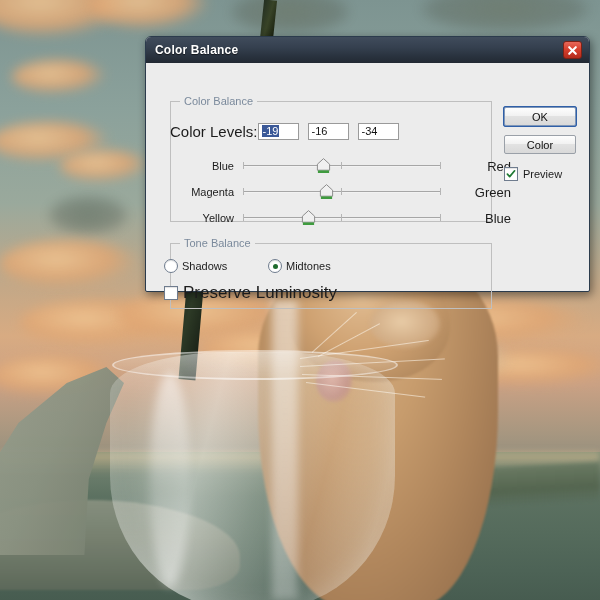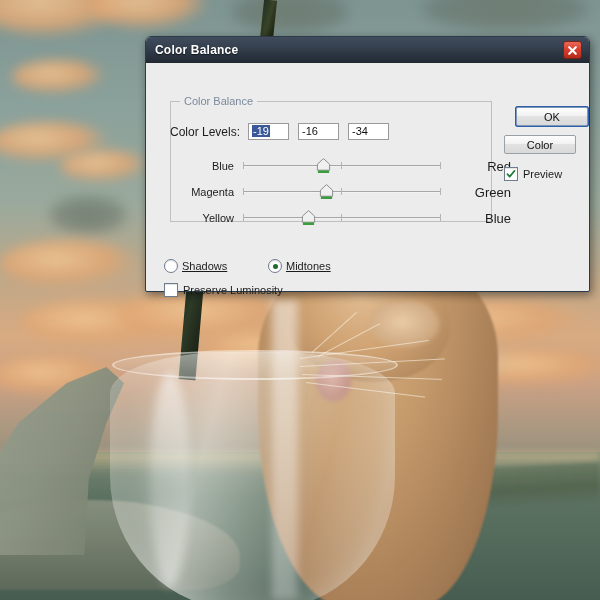--- a/index.html
+++ b/index.html
@@ -242,21 +242,21 @@
   #cb-group { width: 320px; height: 119px; left: 24px; top: 38px; }
   #tb-group { width: 320px; height: 64px; left: 24px; top: 180px; }
 
   
   #levels-row {
     position: absolute;
     left: 24px; top: 60px;
     display: flex;
     align-items: center;
   }
-  #levels-label { font-size: 12px; color: #1c1c1c; margin-right: 8px; }
+  #levels-label { font-size: 15px; color: #1c1c1c; margin-right: 0; }
   .level-input {
     width: 41px;
     height: 17px;
     border: 1px solid #9a9a9a;
     background: #ffffff;
     margin-right: 9px;
     font-family: "Liberation Sans", sans-serif;
     font-size: 11px;
     color: #111;
     padding: 0 3px;
@@ -335,21 +335,21 @@
     display: flex;
     align-items: center;
     width: 330px;
   }
   .radio-item {
     display: flex;
     align-items: center;
     cursor: pointer;
     font-size: 11px;
   }
-  .radio-item .rlabel { margin-left: 4px; text-decoration: underline; }
+  .radio-item .rlabel { margin-left: 4px; }
   #radio-shadows   { width: 104px; }
   #radio-midtones  { width: 110px; }
   #radio-highlights{ width: 110px; }
 
   .radio-mark {
     width: 12px; height: 12px;
     border-radius: 50%;
     background: #ffffff;
     border: 1px solid #6f7c8e;
     box-shadow: inset 0 1px 1px rgba(0,0,0,0.12);
@@ -361,21 +361,21 @@
     border-radius: 50%;
     background: #1f6b2e;
   }
 
   #preserve-row {
     position: absolute;
     left: 18px;
     top: 220px;
     display: flex;
     align-items: center;
-    font-size: 11px;
+    font-size: 17px;
     cursor: pointer;
   }
   .check-mark {
     width: 12px; height: 12px;
     background: #ffffff;
     border: 1px solid #6f7c8e;
     box-shadow: inset 0 1px 1px rgba(0,0,0,0.12);
     display: flex; align-items: center; justify-content: center;
     flex: none;
   }
@@ -390,21 +390,21 @@
     font-family: "Liberation Sans", sans-serif;
     color: #111;
     background: linear-gradient(to bottom, #fdfdfd 0%, #f2f2f2 45%, #e2e2e2 50%, #d9d9d9 100%);
     border: 1px solid #9aa0a8;
     border-radius: 2px;
     display: flex; align-items: center; justify-content: center;
     cursor: pointer;
     box-sizing: border-box;
   }
   #ok-btn {
-    left: 370px; top: 44px;
+    left: 358px; top: 44px;
     outline: 1px solid #2f5fa8;
     box-shadow: 0 0 0 1px #2f5fa8;
     border-color: #7e96b8;
   }
   #cancel-btn { left: 358px; top: 72px; }
 
   #preview-row {
     position: absolute;
     left: 358px; top: 104px;
     display: flex;
@@ -542,20 +542,23 @@
           <div class="slider-thumb" id="thumb-1" style="left: 83.16px;">
             <svg width="15" height="16" viewBox="0 0 15 16" aria-hidden="true">
               <path d="M7.5 0.6 L13.6 6.2 L13.6 12.2 L1.4 12.2 L1.4 6.2 Z" fill="#f0f0f0" stroke="#8d8d8d" stroke-width="1"></path>
               <rect x="1.9" y="12.4" width="11.2" height="2.6" fill="#3f9b3f"></rect>
             </svg>
           </div>
         </div>
         <span class="slider-right-label">Green</span>
       </div>
 
+      <div class="groupbox" id="tb-group">
+        <span class="group-title">Tone Balance</span>
+      </div>
 
       <div class="radio-row">
         <div class="radio-item" id="radio-shadows">
           <span class="radio-mark"></span>
           <span class="rlabel">Shadows</span>
         </div>
         <div class="radio-item" id="radio-midtones">
           <span class="radio-mark">
             <span class="dot"></span>
           </span>

